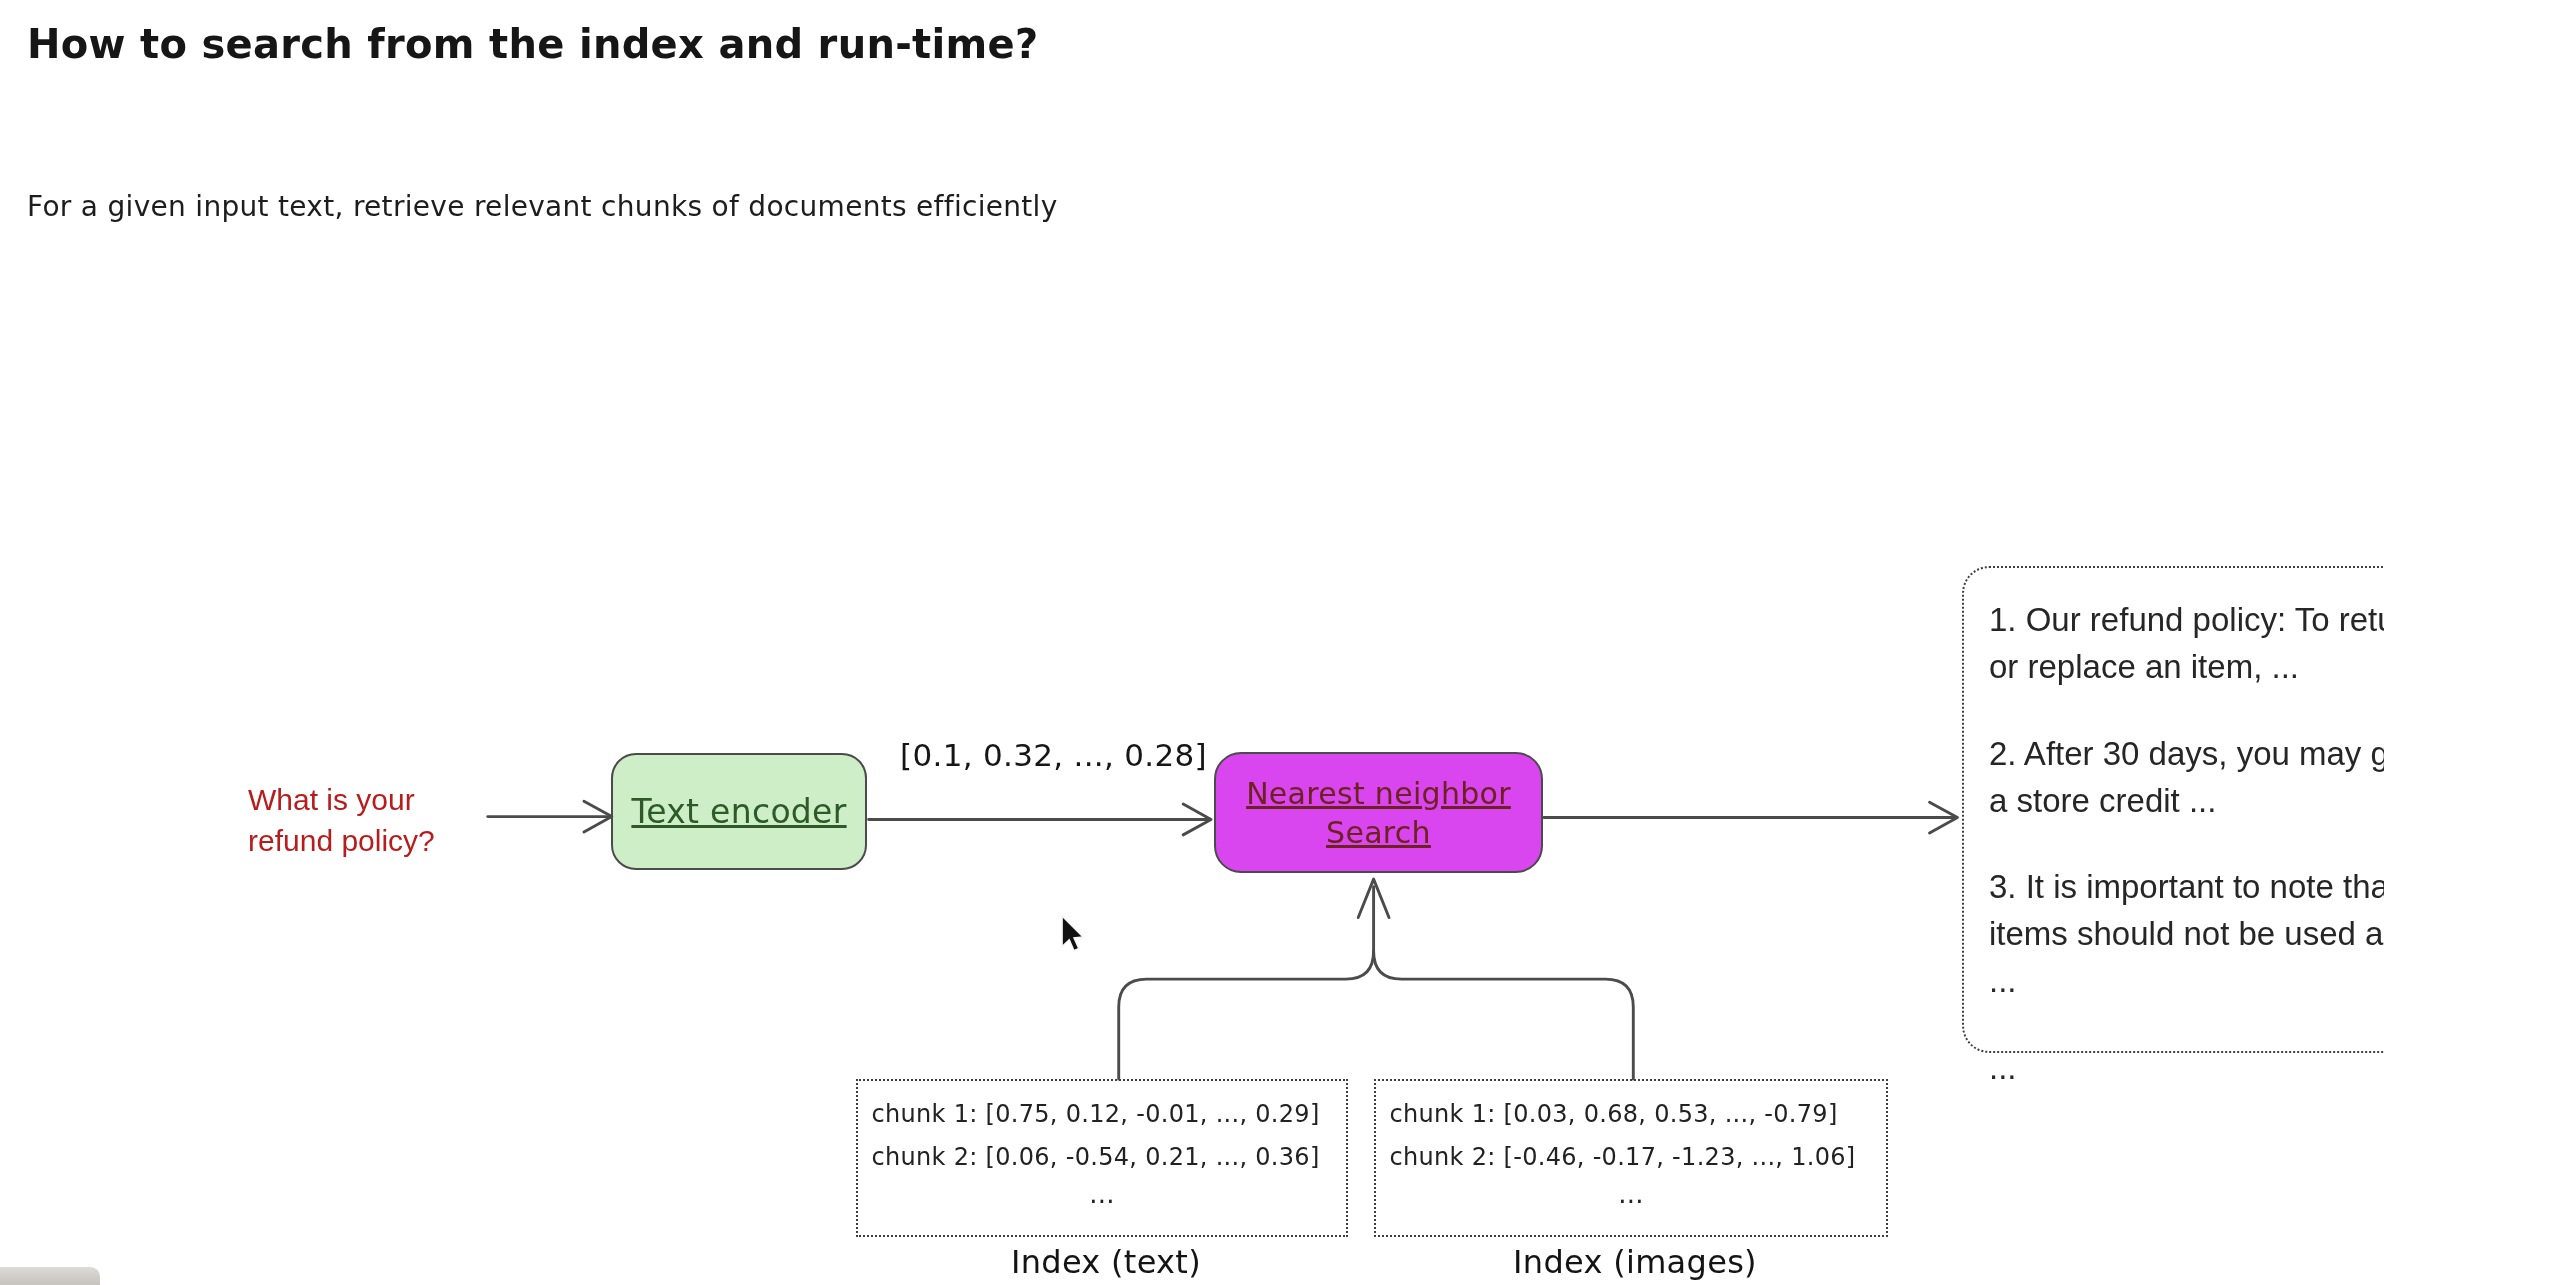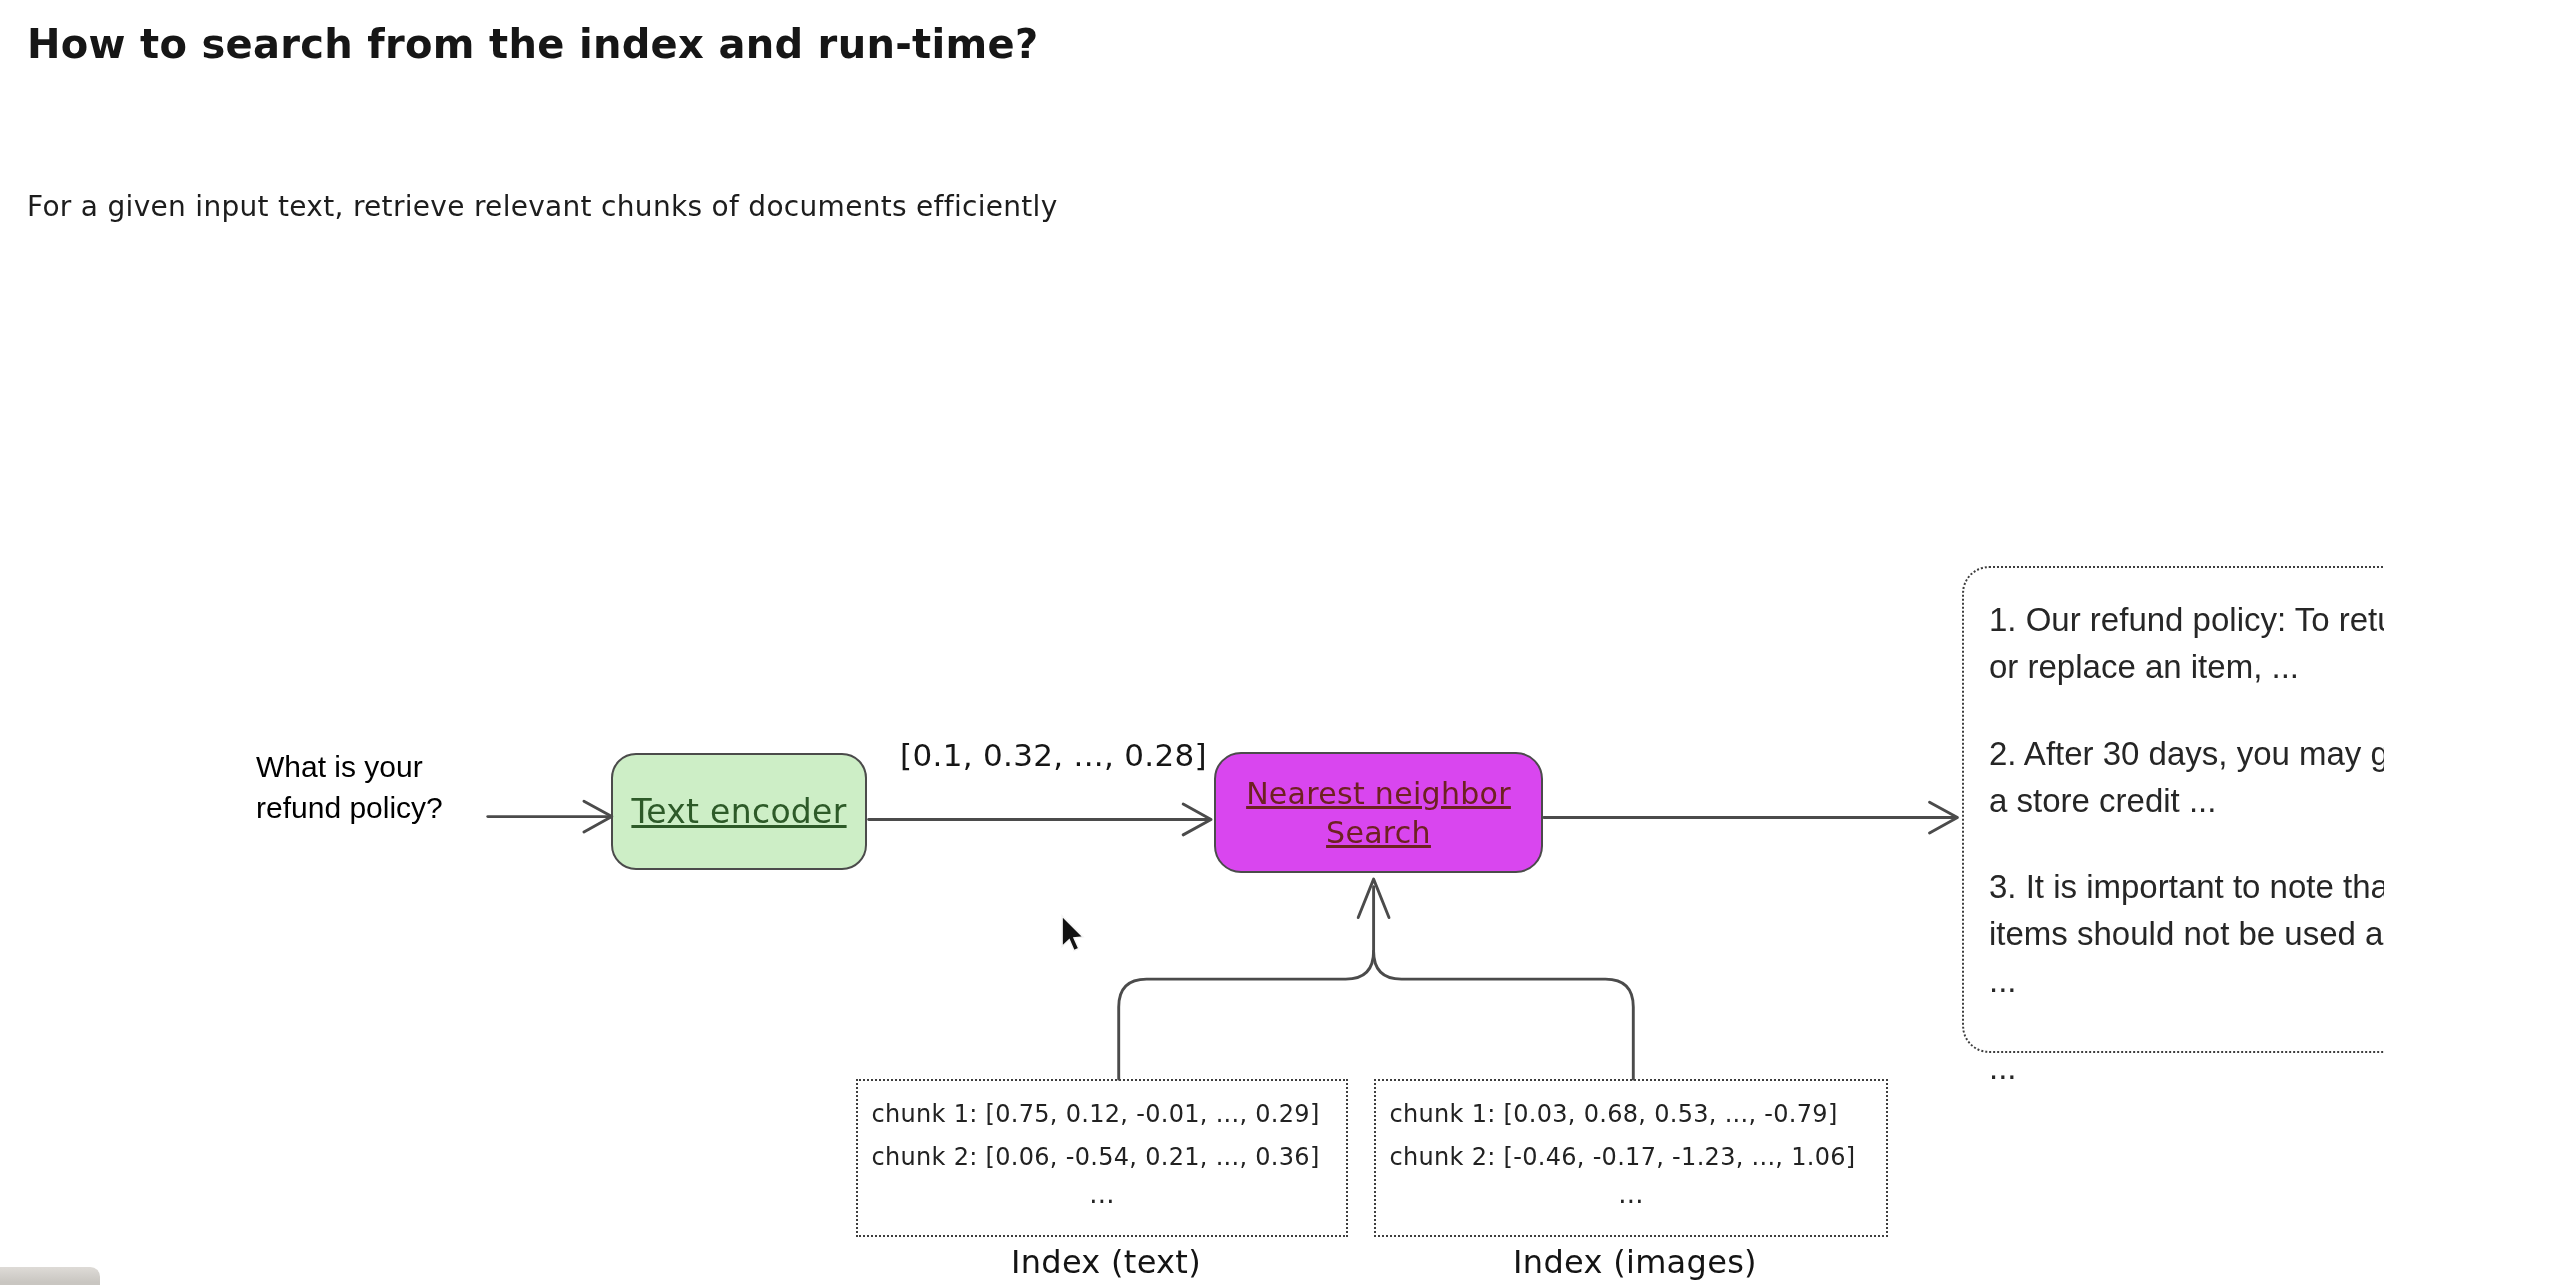--- a/index.html
+++ b/index.html
@@ -18,22 +18,22 @@
   .title {
     position: absolute; left: 27px; top: 21px;
     font-size: 40px; font-weight: bold; color: #161616;
   }
   .subtitle {
     position: absolute; left: 27px; top: 190px;
     font-size: 28px; color: #1d1d1d;
   }
 
   .query-text {
-    position: absolute; left: 248px; top: 746px; width: 231px;
-    font-size: 30px; line-height: 1.38; color: #000000; margin-left: 8px;
+    position: absolute; left: 248px; top: 779px; width: 231px;
+    font-size: 30px; line-height: 1.38; color: #b91c1c;
   }
 
   .node {
     position: absolute;
     display: flex; flex-direction: column;
     align-items: center; justify-content: center;
     border: 2.9px solid #4b4b4b;
     text-align: center;
     text-decoration: underline;
   }

